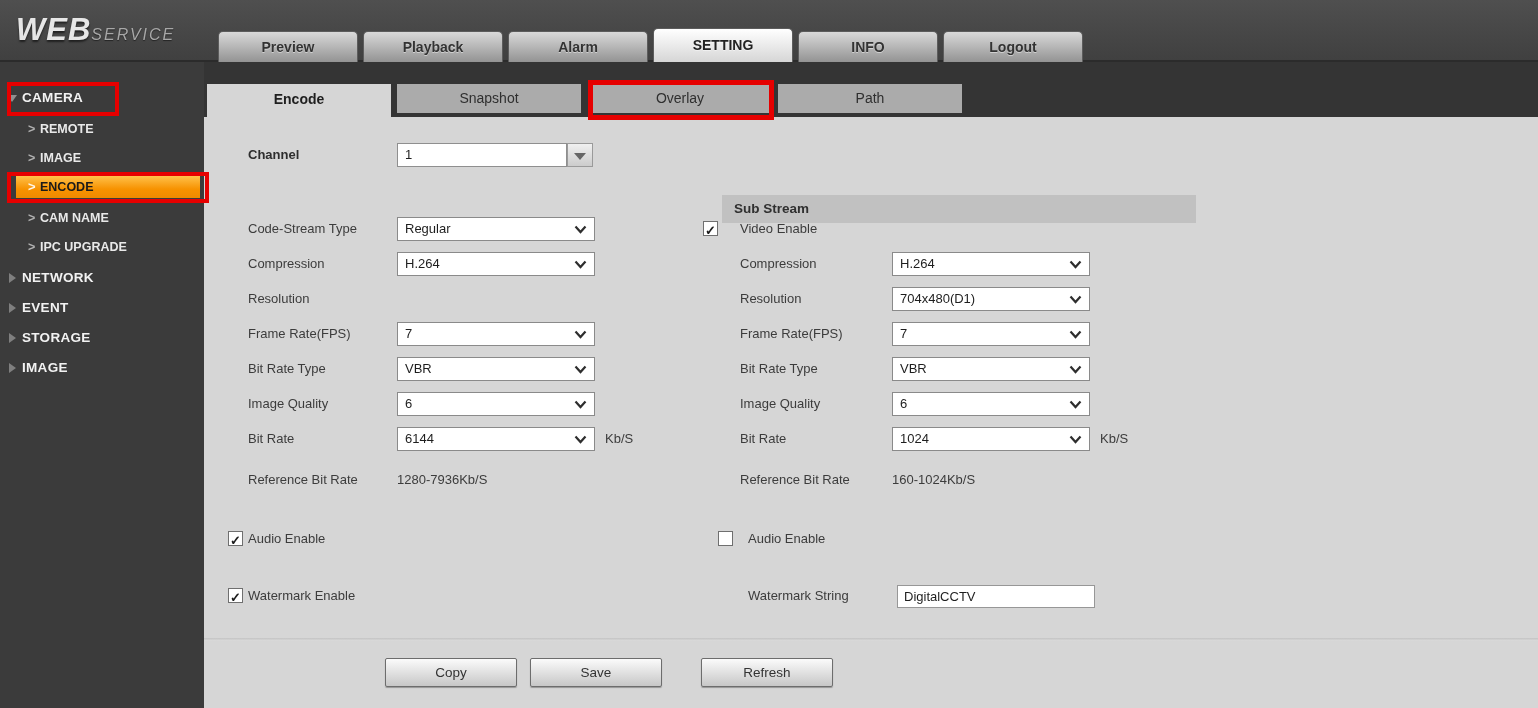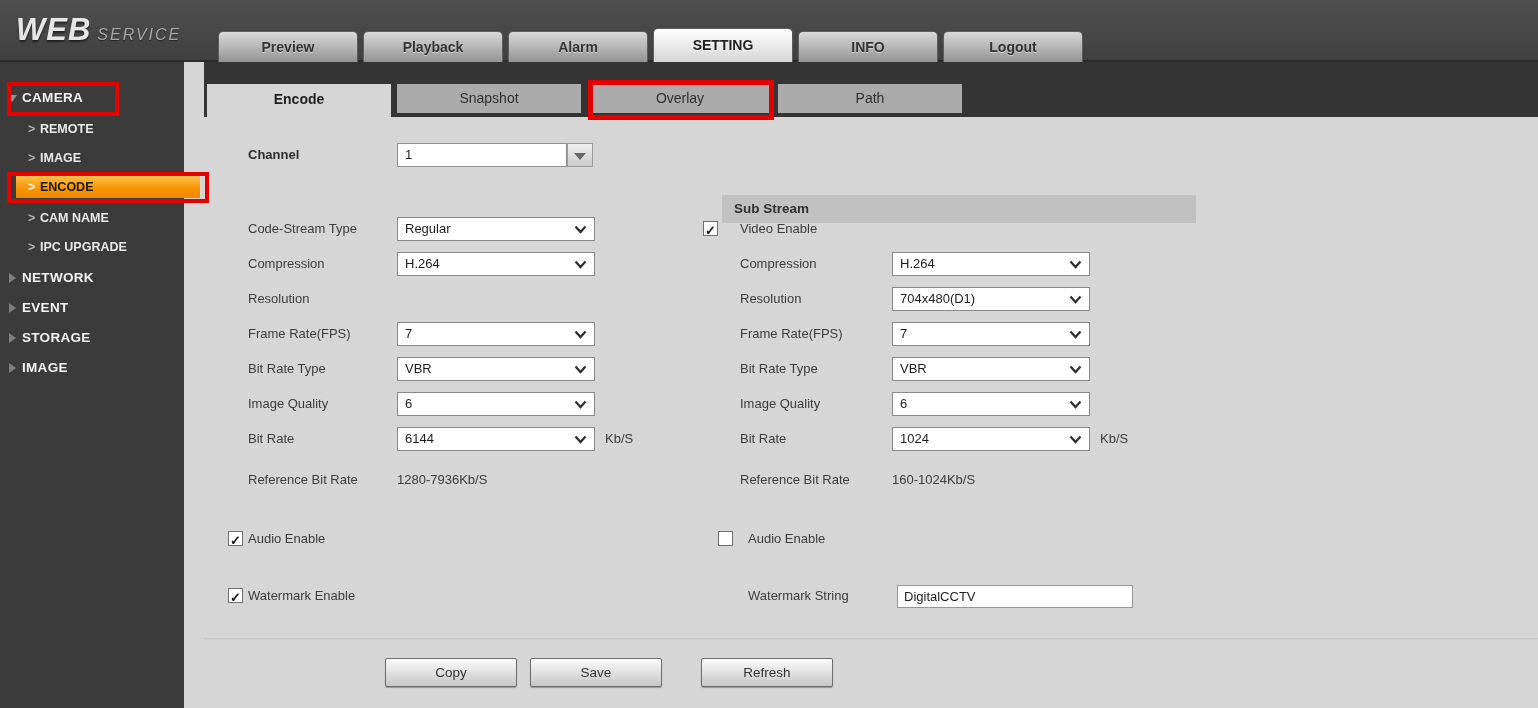--- a/index.html
+++ b/index.html
@@ -15,37 +15,37 @@
     background:linear-gradient(180deg,#4f4f4f,#404040);
     border-bottom:2px solid #2b2b2b;
   }
   .logo { position:absolute; left:16px; top:12px; white-space:nowrap; }
   .logo-web {
     font-size:31px; font-weight:bold; font-style:italic; color:#e6e6e6;
     letter-spacing:1px; text-shadow:0 2px 2px rgba(0,0,0,.55);
   }
   .logo-service {
     font-size:16px; font-style:italic; color:#a8a8a8; letter-spacing:2px;
-    margin-left:6px; text-shadow:0 1px 1px rgba(0,0,0,.5);
+    text-shadow:0 1px 1px rgba(0,0,0,.5);
   }
   .nav-tab {
     position:absolute; top:31px; width:140px; height:31px;
     background:linear-gradient(180deg,#d9d9d9,#939393);
     border:1px solid #5c5c5c; border-bottom:none; border-radius:5px 5px 0 0;
     font-size:14px; font-weight:bold; color:#333; text-align:center;
     line-height:30px; text-shadow:0 1px 0 rgba(255,255,255,.45); cursor:pointer;
   }
   .nav-tab.active {
     top:28px; height:37px; line-height:33px;
     background:linear-gradient(180deg,#ffffff,#d2d2d2); color:#222;
   }
 
   
   .sidebar {
-    position:absolute; left:0; top:62px; width:184px; height:646px;
+    position:absolute; left:0; top:62px; width:204px; height:646px;
     background:#3b3b3b;
   }
   .side-group, .side-sub {
     position:absolute; left:0; width:204px; color:#f2f2f2; cursor:pointer;
     white-space:nowrap;
   }
   .side-group { height:20px; line-height:20px; font-size:13.5px; font-weight:bold; letter-spacing:.3px; }
   .side-sub   { height:18px; line-height:18px; font-size:12.5px; font-weight:bold; color:#e9e9e9; }
   .side-group .glabel { position:absolute; left:22px; }
   .side-sub .schev { position:absolute; left:28px; color:#b0b0b0; font-weight:bold; }
@@ -106,21 +106,21 @@
   .dd-btn .tri { position:absolute; left:6px; top:9px; width:0; height:0;
     border-left:6px solid transparent; border-right:6px solid transparent; border-top:7px solid #666; }
 
   .cb {
     position:absolute; width:15px; height:15px; background:#fff;
     border:1px solid #6f6f6f; cursor:pointer; text-align:center;
   }
   .cb .mark { position:relative; top:-1px; font-size:13px; font-weight:bold; color:#1c1c1c; line-height:15px; }
 
   .tinput {
-    position:absolute; width:236px; height:23px; background:#fff; border:1px solid #979797;
+    position:absolute; width:198px; height:23px; background:#fff; border:1px solid #979797;
     font-family:"Liberation Sans", sans-serif; font-size:13px; color:#1e1e1e; padding:0 6px;
   }
 
   .btn {
     position:absolute; width:132px; height:29px;
     background:linear-gradient(180deg,#fbfbfb,#c7c7c7);
     border:1px solid #6d6d6d; border-radius:2px;
     font-size:13.5px; color:#333; text-align:center; line-height:27px;
     box-shadow:0 1px 1px rgba(0,0,0,.3); cursor:pointer;
   }

